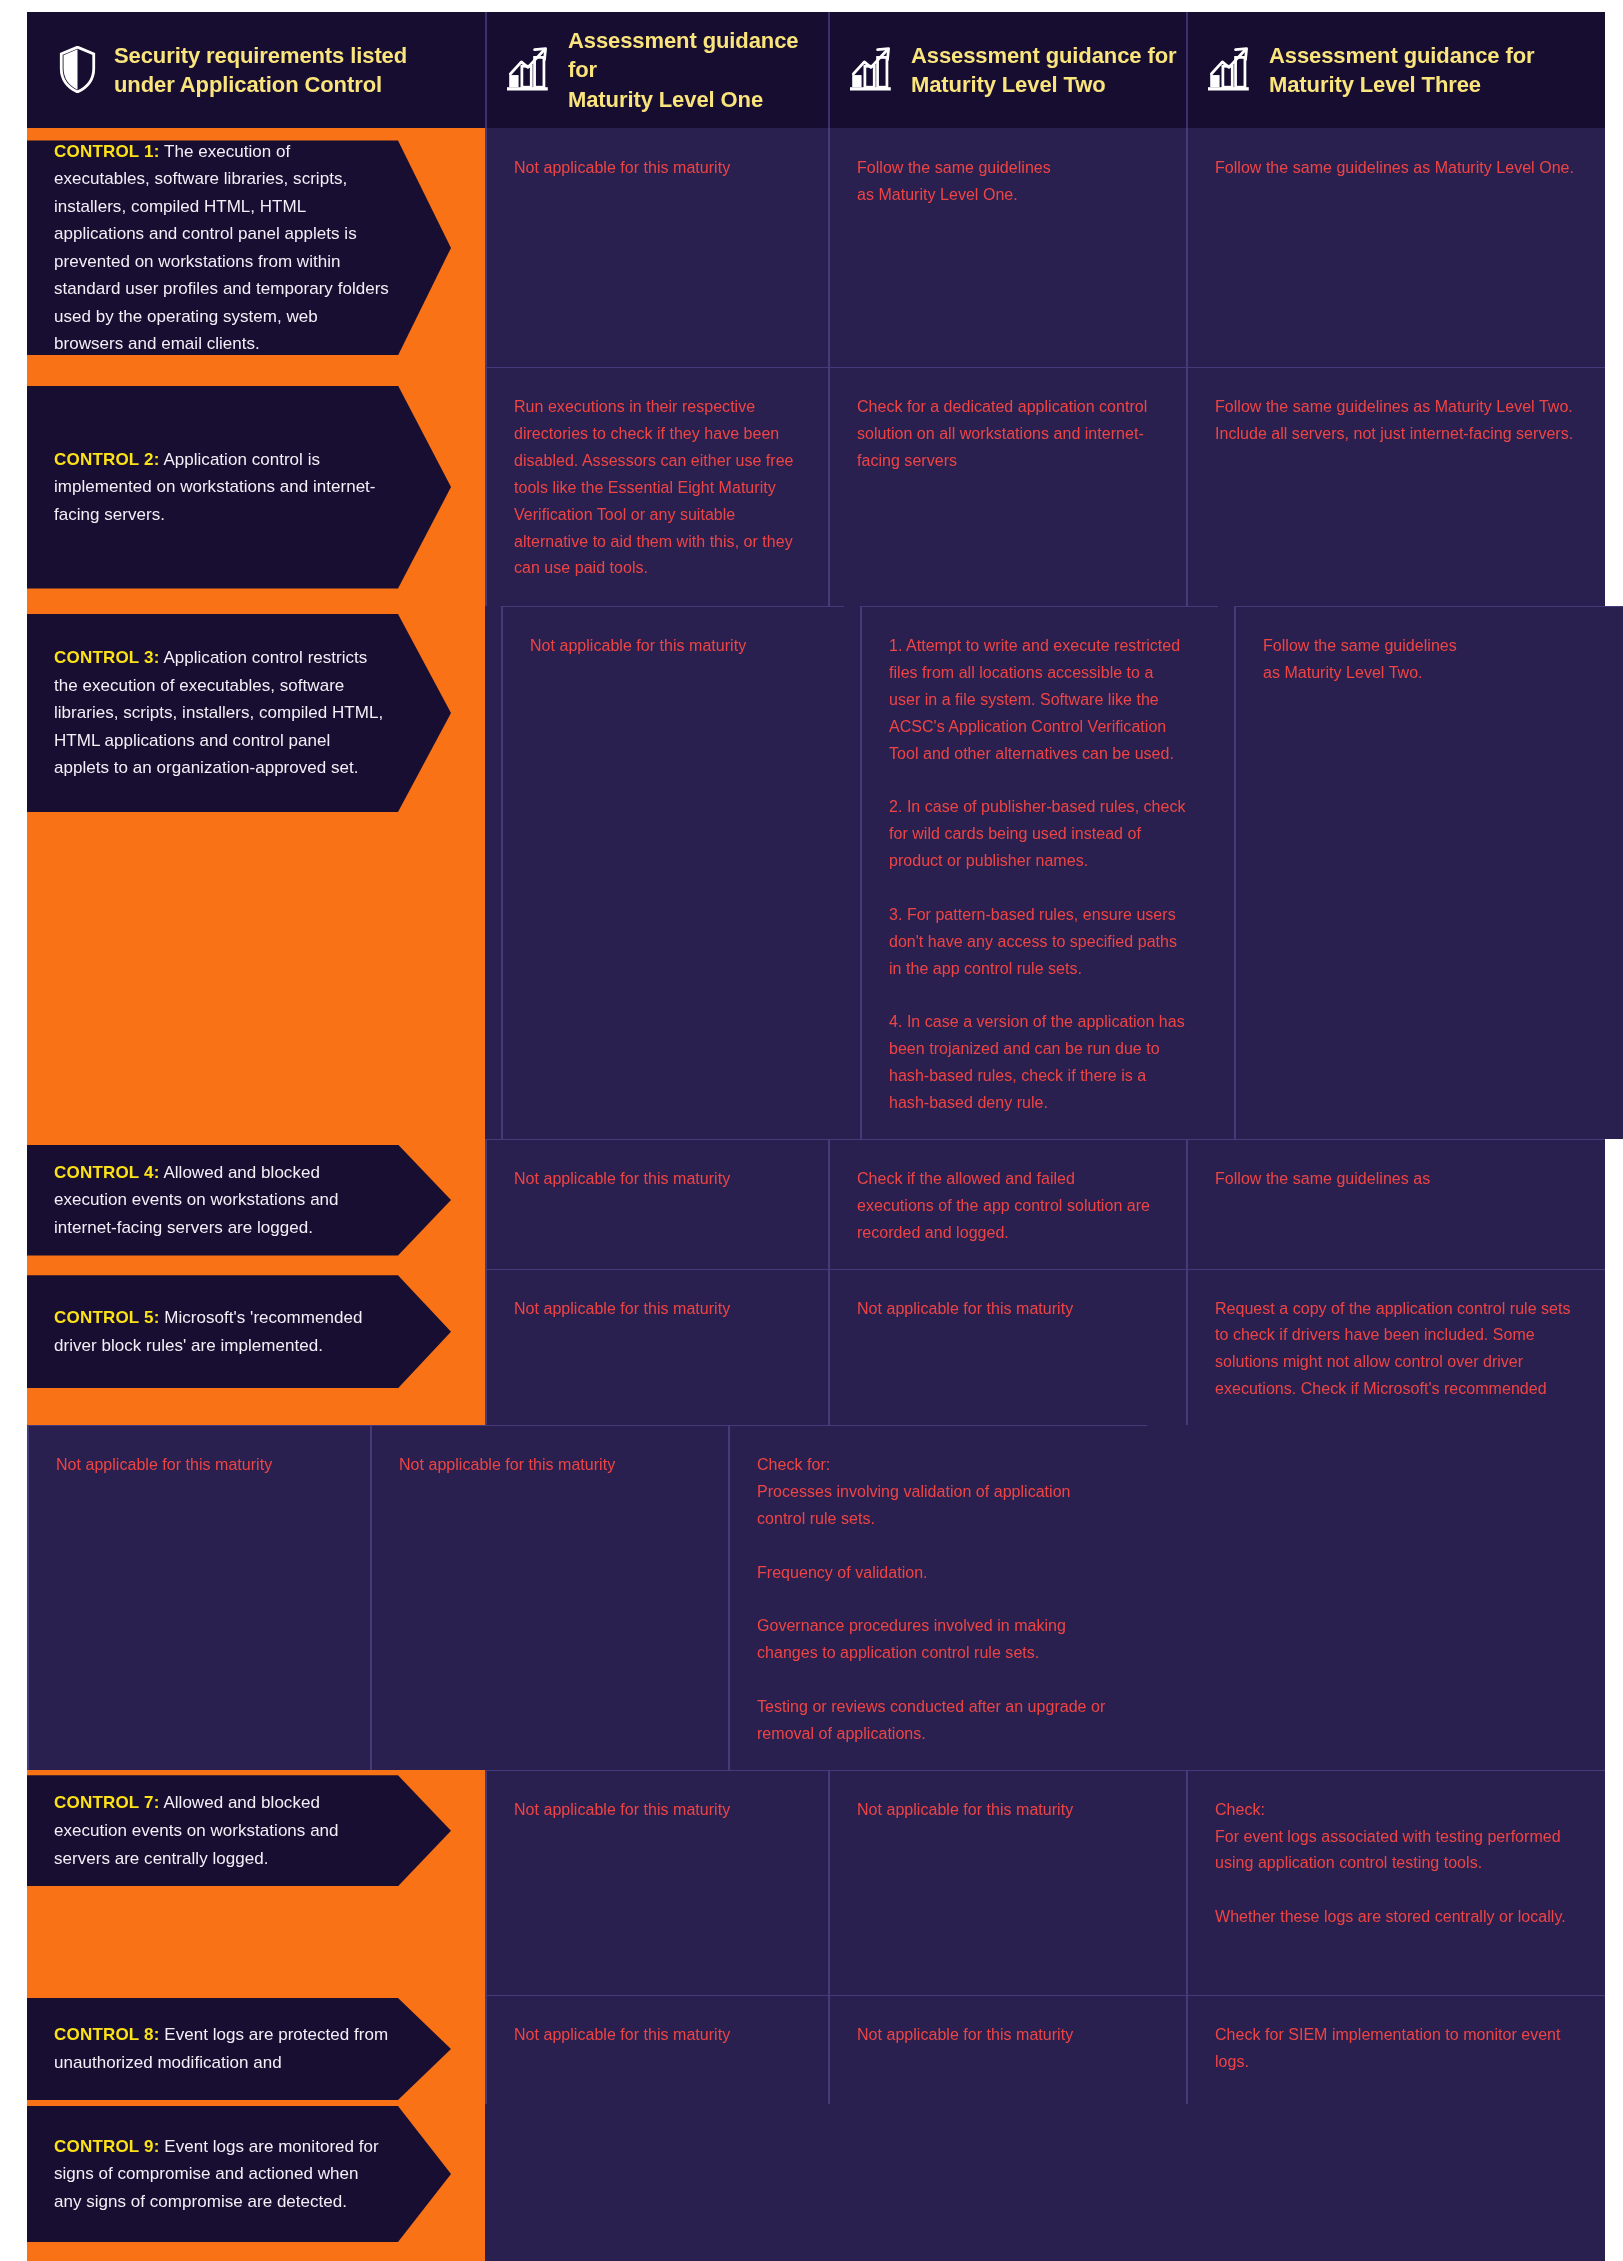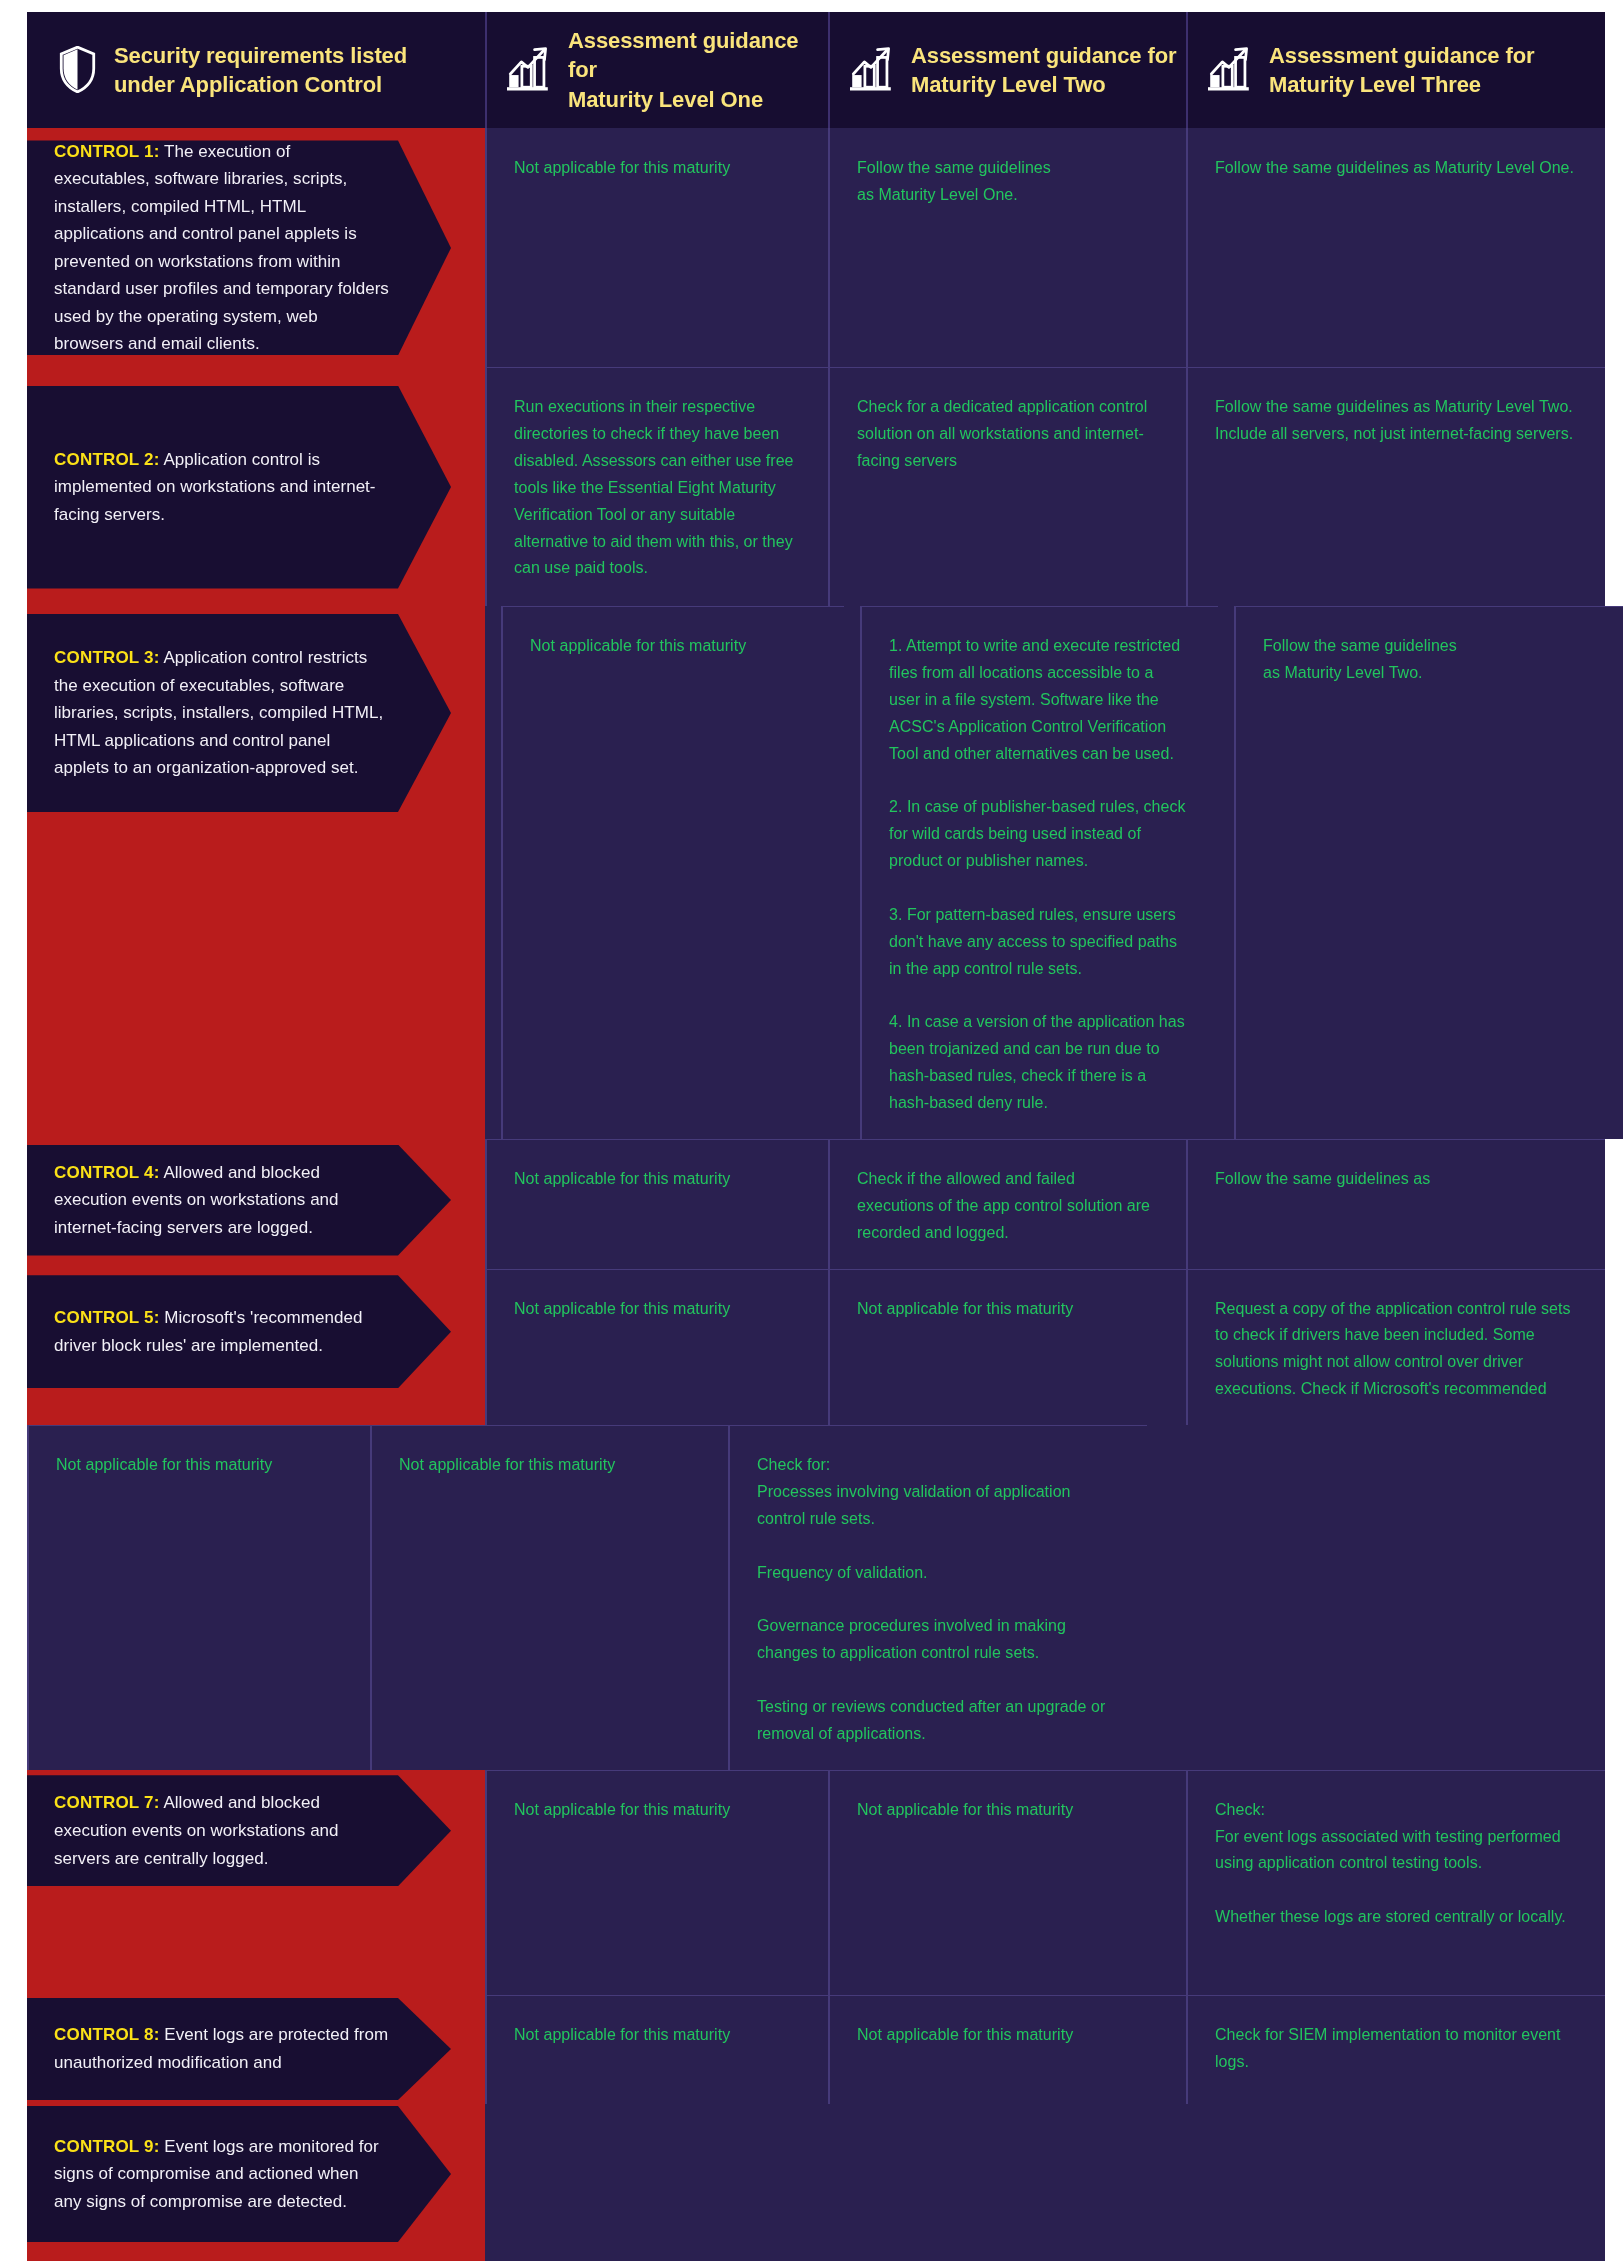--- a/index.html
+++ b/index.html
@@ -63,21 +63,21 @@
     display:flex;
     align-items:stretch;
     position:relative;
   }
 
   
   .cell-req{
     width:458px;
     flex:0 0 458px;
     position:relative;
-    background:#b91c1c;
+    background:#f97316;
     box-sizing:border-box;
   }
   .pennant{
     position:absolute;
     left:0;
     top:var(--ptop, 0px);
     height:var(--ph, 100%);
     width:424px;
     background:#180e32;
     clip-path:polygon(0 0, 87.5% 0, 100% 50%, 87.5% 100%, 0 100%);
@@ -118,21 +118,21 @@
 
   .trow + .trow .cell-g::after{
     content:"";
     position:absolute;
     left:0; right:0; top:0;
     height:1.1px;
     background:#463a7a;
   }
 
   .g-text{
-    color:#22c55e;
+    color:#ef4444;
     font-size:16px;
     line-height:1.68;
     letter-spacing:0.03px;
     white-space:pre-line;
   }
 </style>
 </head>
 <body>
 
 <div class="page">

